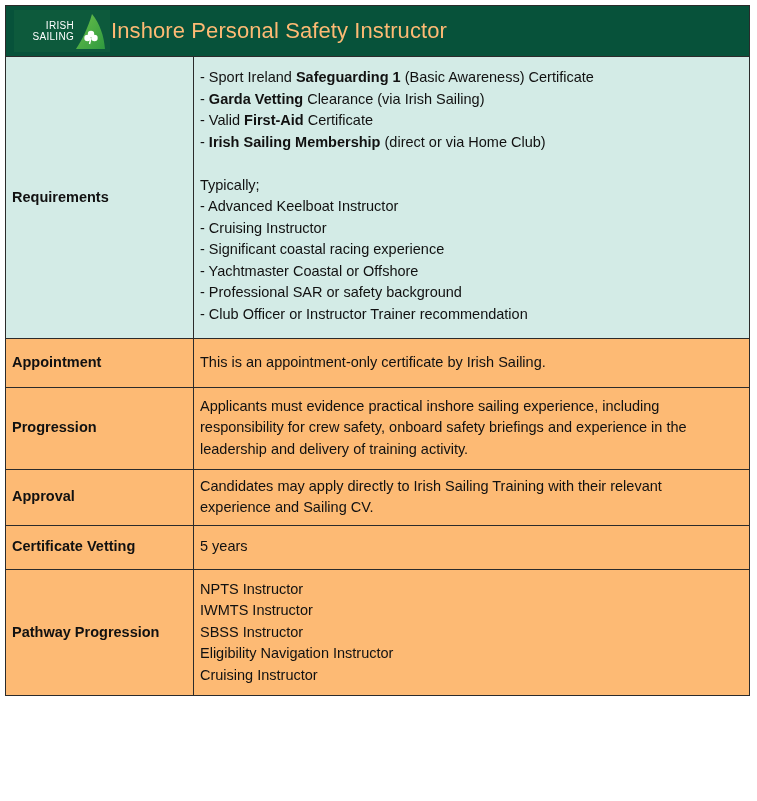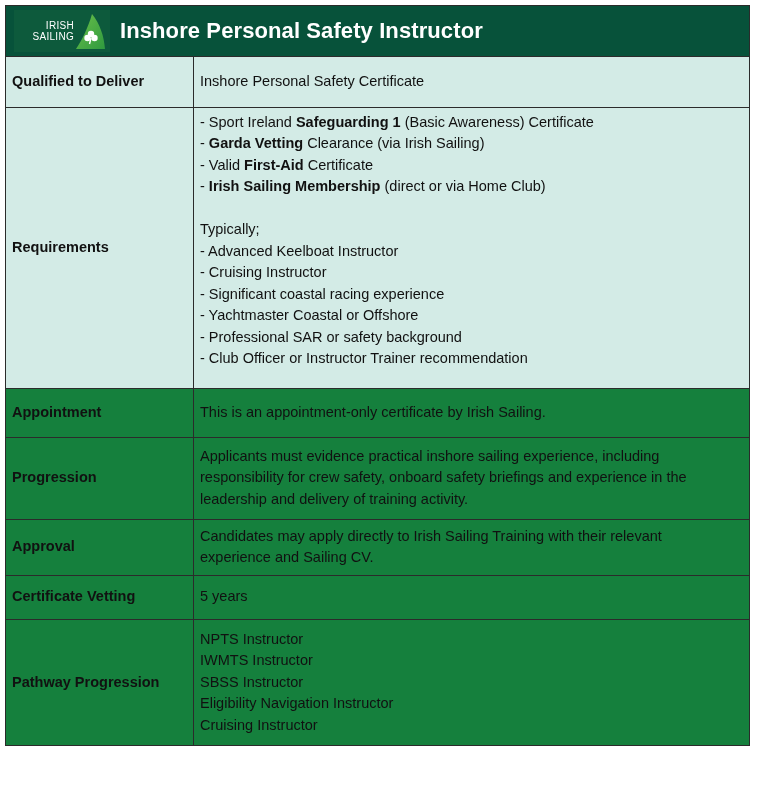--- a/index.html
+++ b/index.html
@@ -16,33 +16,33 @@
       width: 96px; height: 42px; margin-left: 8px; background: #0d5a3c;
       position: relative; display: flex; align-items: center;
     }
     .logo-text {
       color: #ffffff; font-size: 10px; line-height: 11px; text-align: right;
       width: 60px; letter-spacing: 0.3px; font-family: "Liberation Sans", sans-serif;
     }
     .logo-text span { display: block; }
     .logo-sail { position: absolute; left: 60px; top: 2px; width: 32px; height: 38px; }
     .title {
-      color: #ffffff; font-weight: bold; font-size: 22px; margin-left: 10px;
+      color: #fdba74; font-weight: normal; font-size: 22px; margin-left: 1px;
       font-family: "Liberation Sans", sans-serif; letter-spacing: 0.1px;
     }
     table { width: 100%; border-collapse: collapse; table-layout: fixed; }
     td {
       border-bottom: 1px solid #2b2b2b; vertical-align: middle;
       font-size: 14.5px; padding: 0 6px; line-height: 21.5px;
     }
     tr:last-child td { border-bottom: none; }
     td.label { width: 175px; font-weight: bold; border-right: 1px solid #2b2b2b; }
     td.value { }
     tr.shaded td { background: #d3ebe6; }
-    tr.white td { background: #15803d; }
+    tr.white td { background: #fdba74; }
     .line { display: block; white-space: nowrap; }
     .blank { display: block; height: 21.5px; }
     b { font-weight: bold; }
   </style>
 </head>
 <body>
 
 <div class="card">
   <div class="header">
     <div class="logo">
@@ -62,27 +62,23 @@
         <circle cx="13.5" cy="26" r="3.2" fill="#ffffff"></circle>
         <circle cx="20.5" cy="26" r="3.2" fill="#ffffff"></circle>
         <path d="M17 26 L15.5 32" stroke="#ffffff" stroke-width="1.4"></path>
       </svg>
     </div>
     <div class="title">Inshore Personal Safety Instructor</div>
   </div>
 
   <table>
     <tbody>
-        <tr class="shaded" style="height:50px">
-      <td class="label">Qualified to Deliver</td>
-      <td class="value">Inshore Personal Safety Certificate</td>
-    </tr>
     <tr class="shaded" style="height:281px">
       <td class="label">Requirements</td>
-      <td class="value" style="vertical-align:top; padding-top:4px;">
+      <td class="value" style="vertical-align:top; padding-top:10px;">
         <span class="line"><span>- Sport Ireland </span><b>Safeguarding 1</b><span> (Basic Awareness) Certificate</span></span>
         <span class="line"><span>- </span><b>Garda Vetting</b><span> Clearance (via Irish Sailing)</span></span>
         <span class="line"><span>- Valid </span><b>First-Aid</b><span> Certificate</span></span>
         <span class="line"><span>- </span><b>Irish Sailing Membership</b><span> (direct or via Home Club)</span></span>
         <span class="blank"></span>
         <span class="line">Typically;</span>
         <span class="line">- Advanced Keelboat Instructor</span>
         <span class="line">- Cruising Instructor</span>
         <span class="line">- Significant coastal racing experience</span>
         <span class="line">- Yachtmaster Coastal or Offshore</span>

